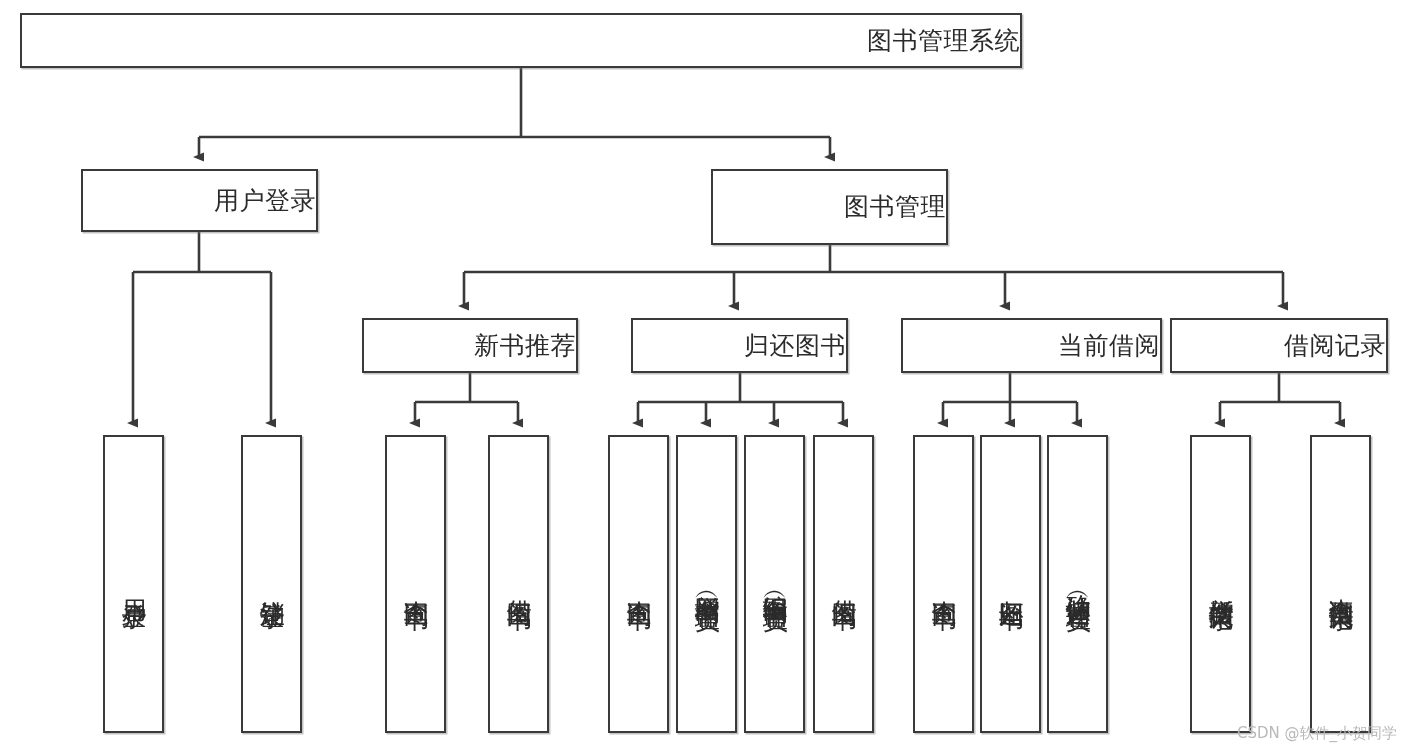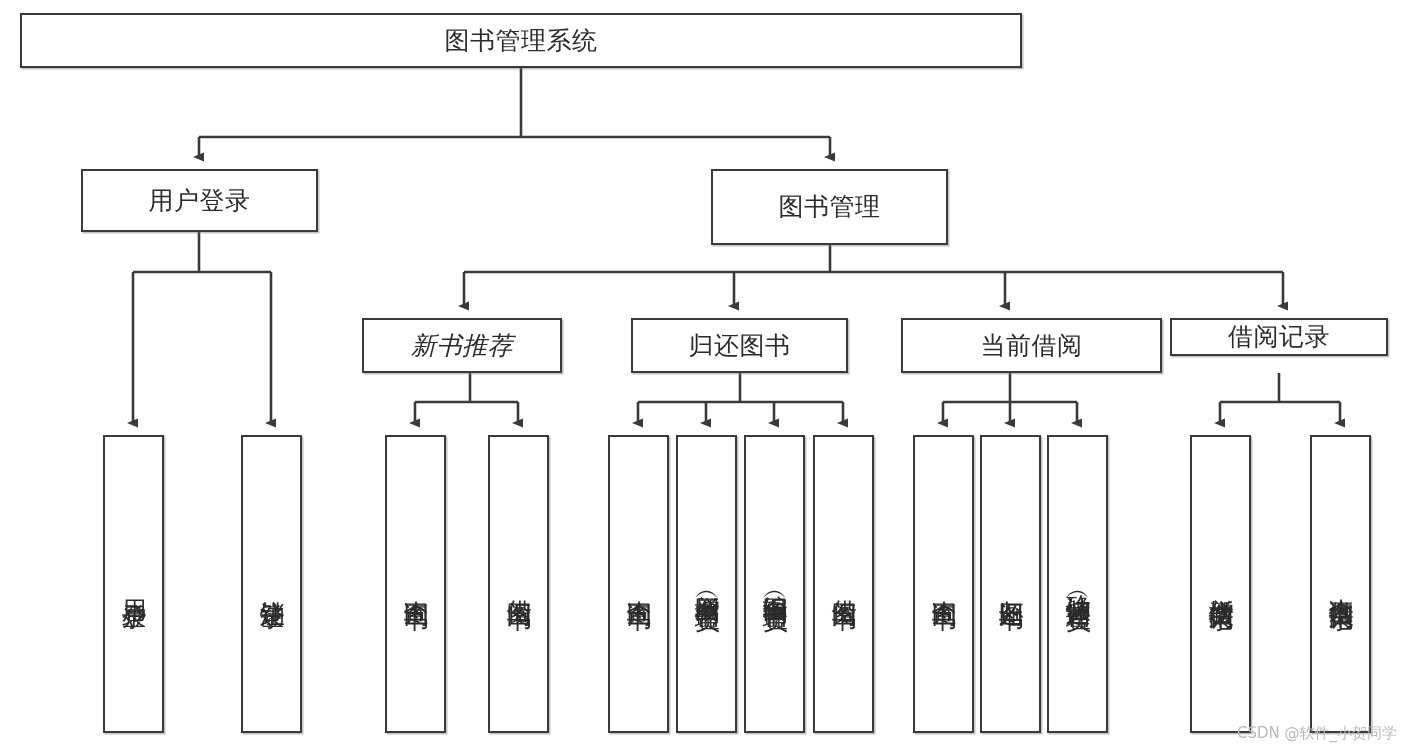--- a/index.html
+++ b/index.html
@@ -26,21 +26,21 @@
     height: 747px;
     pointer-events: none;
   }
   .node {
     position: absolute;
     box-sizing: border-box;
     background: #ffffff;
     border: 2px solid #3a3a3a;
     display: flex;
     align-items: center;
-    justify-content: center;
+    justify-content: flex-end;
     color: #2b2b2b;
     box-shadow: 1.5px 1.5px 0 rgba(120,120,120,0.45);
   }
   .node .label {
     display: block;
     text-align: center;
     line-height: 1.18;
     letter-spacing: 0.5px;
     white-space: nowrap;
   }
@@ -134,30 +134,30 @@
     <span class="label">图书管理系统</span>
   </div>
 
   <div class="node horiz" style="left:81px; top:169px; width:237px; height:63px;">
     <span class="label">用户登录</span>
   </div>
   <div class="node horiz" style="left:711px; top:169px; width:237px; height:76px;">
     <span class="label">图书管理</span>
   </div>
 
-  <div class="node horiz" style="left:362px; top:318px; width:200px; height:55px;font-style:italic;">
+  <div class="node horiz" style="left:362px; top:318px; width:216px; height:55px;">
     <span class="label">新书推荐</span>
   </div>
   <div class="node horiz" style="left:631px; top:318px; width:217px; height:55px;">
     <span class="label">归还图书</span>
   </div>
   <div class="node horiz" style="left:901px; top:318px; width:261px; height:55px;">
     <span class="label">当前借阅</span>
   </div>
-  <div class="node horiz" style="left:1170px; top:318px; width:218px; height:38px;">
+  <div class="node horiz" style="left:1170px; top:318px; width:218px; height:55px;">
     <span class="label">借阅记录</span>
   </div>
 
   <div class="node vert" style="left:103px; top:435px; width:61px; height:298px;">
     <span class="label">用户登录</span>
   </div>
   <div class="node vert" style="left:241px; top:435px; width:61px; height:298px;">
     <span class="label">注销登录</span>
   </div>
 

